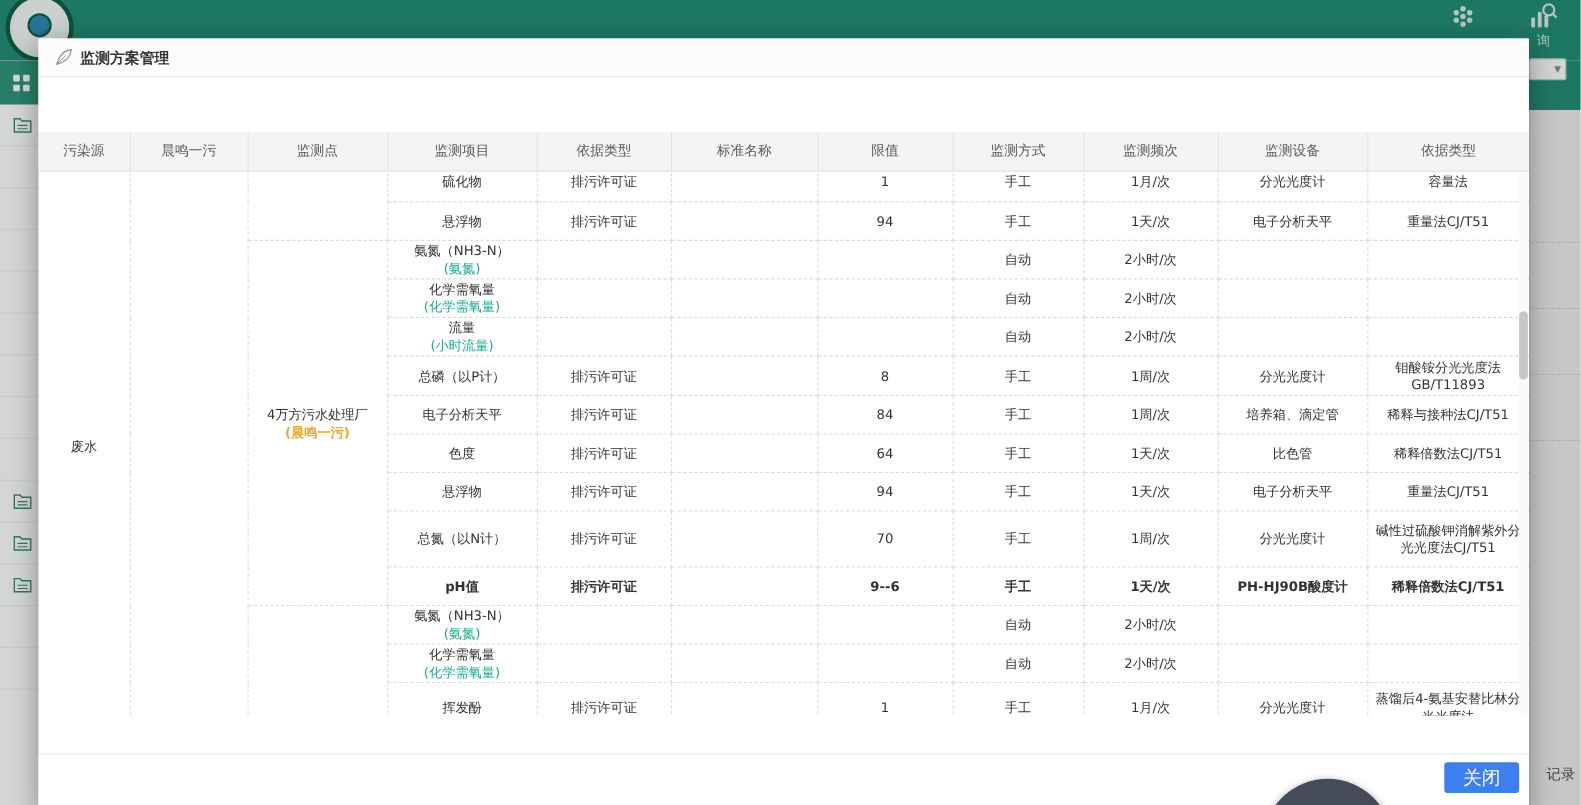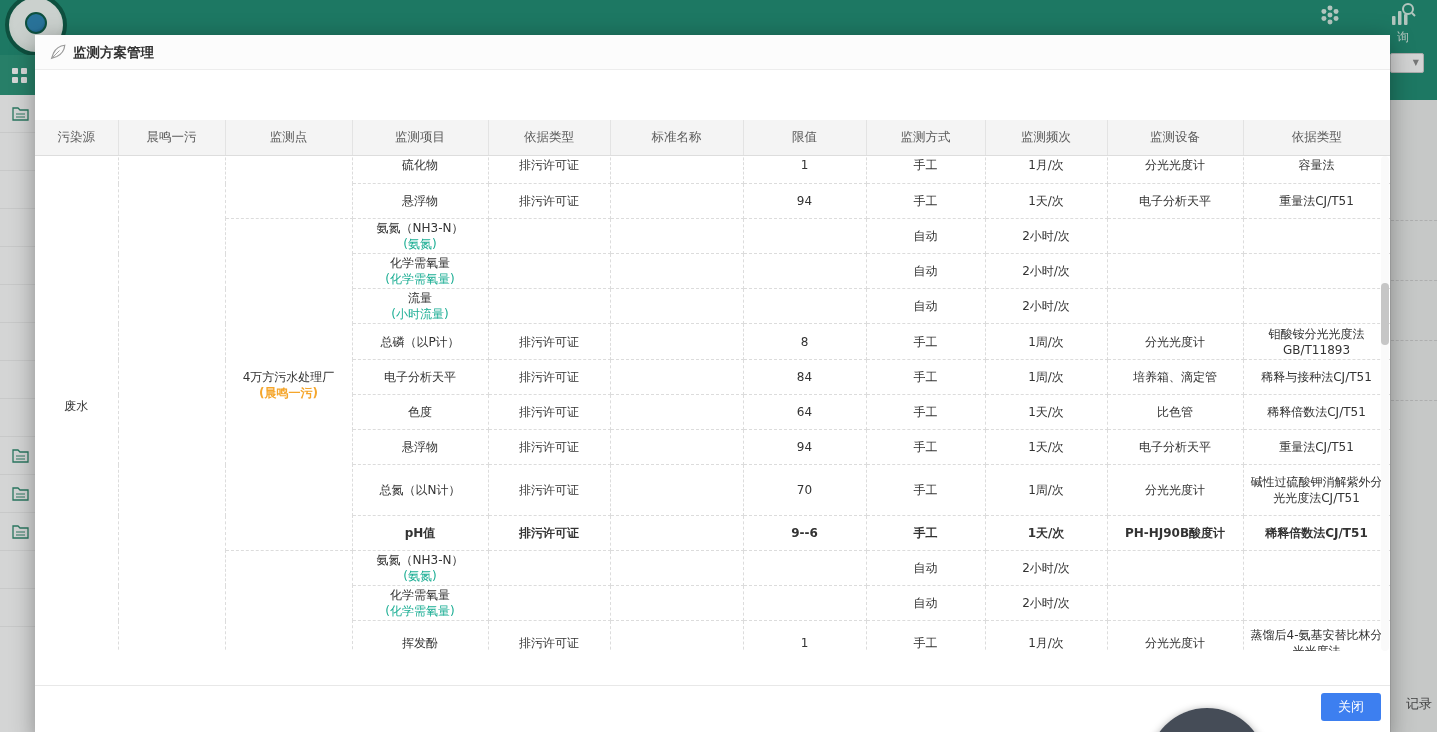--- a/index.html
+++ b/index.html
@@ -62,21 +62,21 @@
   tbody td{font-size:12px;color:#333;text-align:center;vertical-align:middle;
     border-right:1px dashed #dcdcdc;border-bottom:1px dashed #dcdcdc;line-height:16px;padding:1px 4px;}
   tbody td:last-child{border-right:1px solid #e3e3e3;}
   td .green{color:var(--auto-indicator-green,#1CAE94);}
   td .orange{color:var(--auto-point-orange,#F5A62C);font-weight:bold;}
   .scrollbar{position:absolute;right:1px;top:0;width:8px;height:495px;background:#fafafa;border-radius:4px;}
   .scrollbar .thumb{position:absolute;left:0;top:127px;width:8px;height:62px;background:#c6c6c6;border-radius:4px;}
 
   .m-footer{position:absolute;left:0;top:650px;width:100%;height:55px;background:#fff;border-top:1px solid #e8e8e8;}
   .btn-close{position:absolute;right:9px;top:7px;height:28px;padding:0 17px;background:var(--button-blue,#3D7FF0);
-    color:#fff;font-size:13px;border:none;border-radius:3px;cursor:pointer;font-family:inherit;}
+    color:#fff;font-size:17px;border:none;border-radius:3px;cursor:pointer;font-family:inherit;}
 
   .dark-circle{position:absolute;left:1148px;top:708px;width:118px;height:118px;border-radius:50%;
     background:radial-gradient(circle at 45% 40%,#454C57 0 55%,#2C323B 100%);z-index:30;box-shadow:0 2px 8px rgba(0,0,0,.4);}
 </style>
 </head>
 <body>
 
 <div class="page">
   <div class="app-header">
     <div class="logo">

